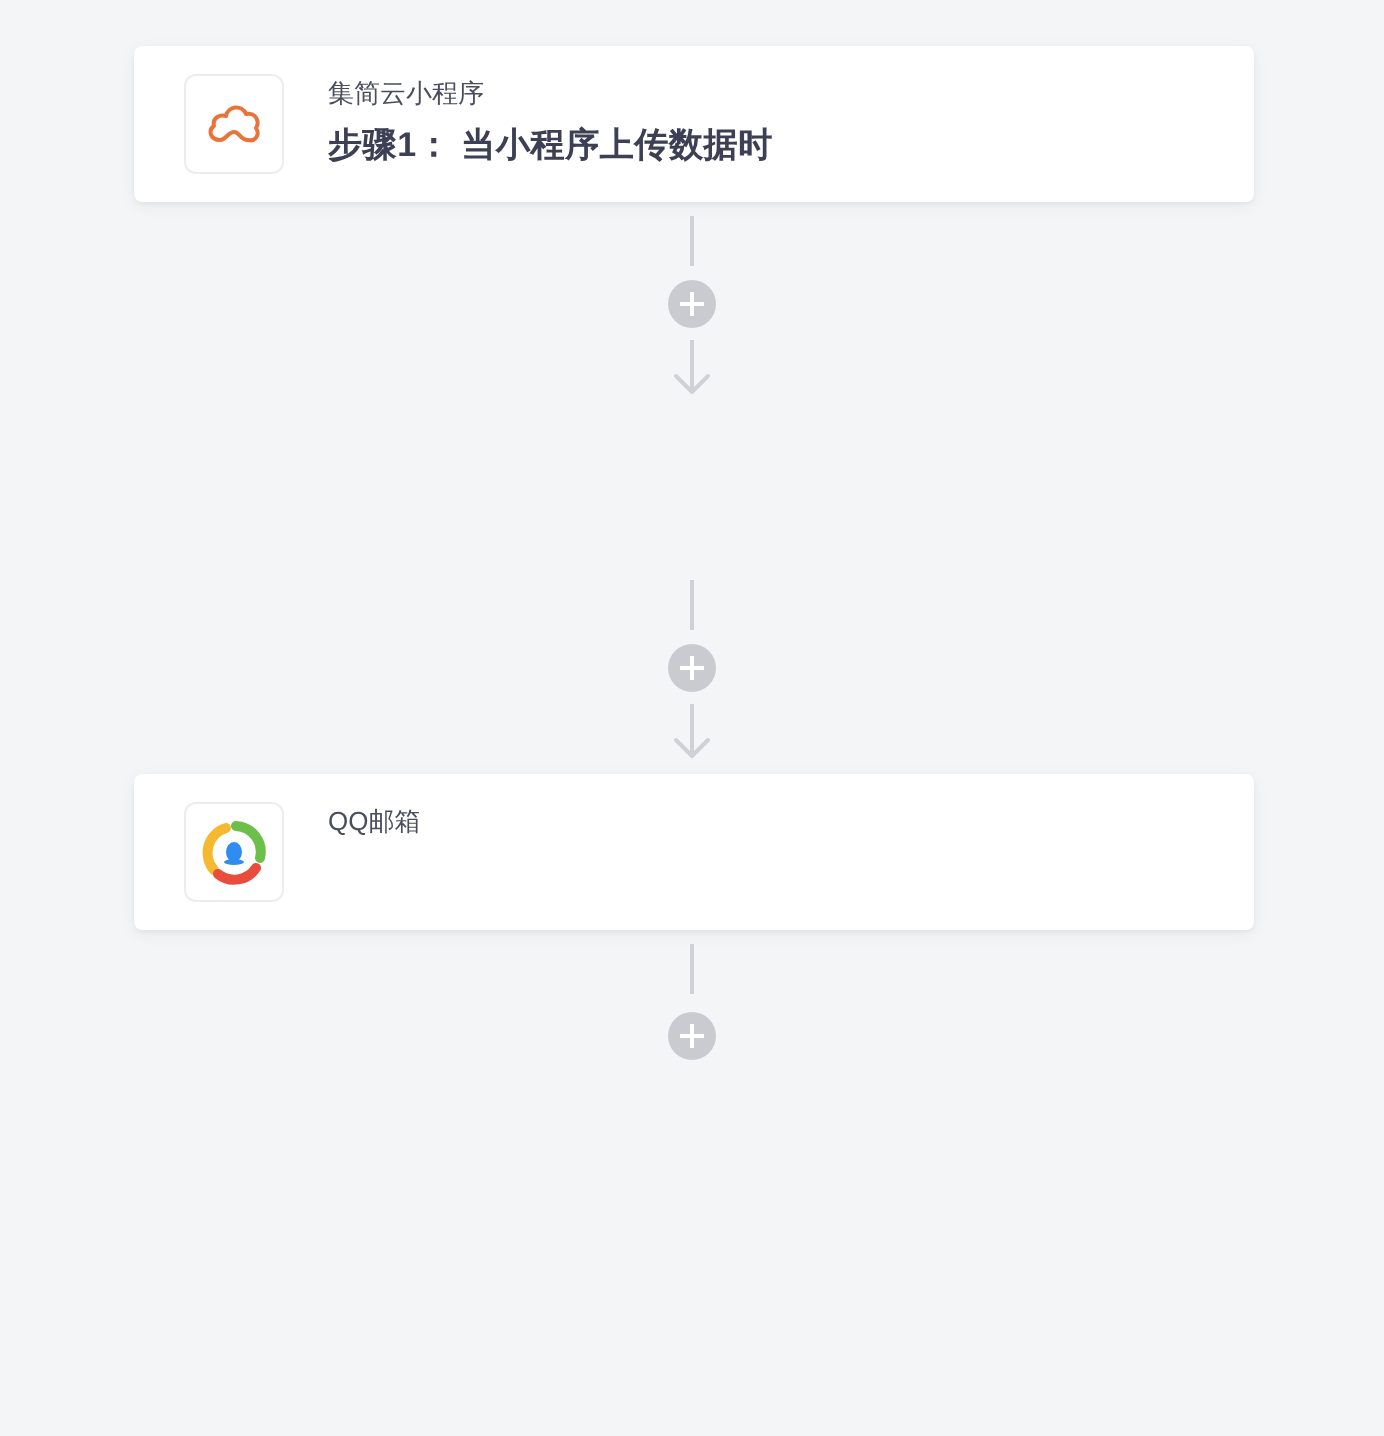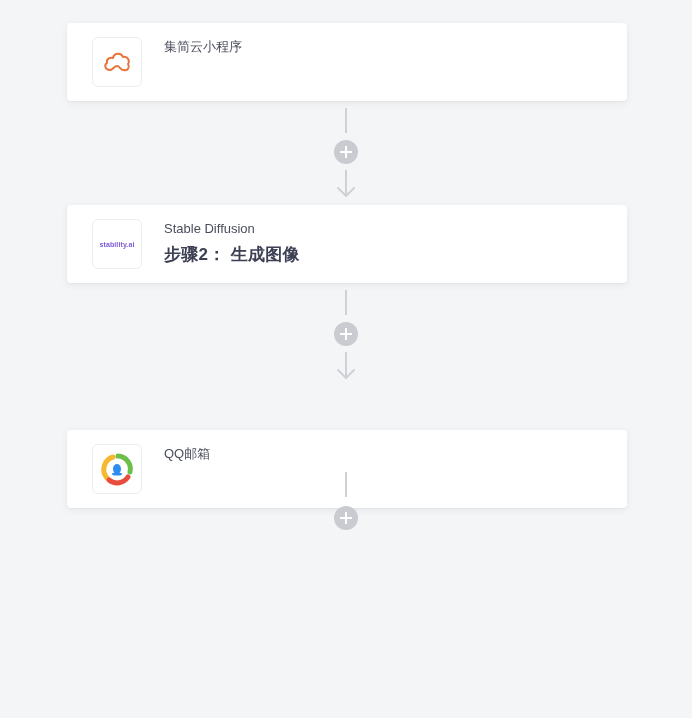--- a/index.html
+++ b/index.html
@@ -101,52 +101,44 @@
 
   <div class="card" style="top:23px;">
     <div class="logo">
       <svg width="30" height="26" viewBox="0 0 30 26">
         <path d="M8 21 C3 21 2 16 5 14 C4 10 8 8 11 9 C12 4 19 3 21 8 C26 7 28 12 26 15 C28 18 26 22 22 21" fill="none" stroke="#e8743b" stroke-width="2" stroke-linecap="round" stroke-linejoin="round"></path>
         <path d="M8 21 C11 21 12 17 15 17 C18 17 18 21 22 21" fill="none" stroke="#e8743b" stroke-width="2" stroke-linecap="round"></path>
       </svg>
     </div>
     <div class="texts">
       <div class="app-name">集简云小程序</div>
+      <div class="step-title">步骤1： 当小程序上传数据时</div>
     </div>
   </div>
 
   <div class="connector" style="top:108px; height:92px;">
     <div class="line" style="top:0; height:25px;"></div>
     <div class="plus" style="top:32px;"></div>
     <svg class="arrow" style="top:62px;" width="20" height="28" viewBox="0 0 20 28">
       <line x1="10" y1="0" x2="10" y2="26" stroke="#cfd1d6" stroke-width="2"></line>
       <polyline points="2,18 10,26 18,18" fill="none" stroke="#cfd1d6" stroke-width="2" stroke-linecap="round" stroke-linejoin="round"></polyline>
     </svg>
   </div>
 
-  <div class="card" style="top:205px;">
-    <div class="logo">
-      <span class="stab-text">stability.ai</span>
-    </div>
-    <div class="texts">
-      <div class="app-name">Stable Diffusion</div>
-      <div class="step-title">步骤2： 生成图像</div>
-    </div>
-  </div>
 
   <div class="connector" style="top:290px; height:92px;">
     <div class="line" style="top:0; height:25px;"></div>
     <div class="plus" style="top:32px;"></div>
     <svg class="arrow" style="top:62px;" width="20" height="28" viewBox="0 0 20 28">
       <line x1="10" y1="0" x2="10" y2="26" stroke="#cfd1d6" stroke-width="2"></line>
       <polyline points="2,18 10,26 18,18" fill="none" stroke="#cfd1d6" stroke-width="2" stroke-linecap="round" stroke-linejoin="round"></polyline>
     </svg>
   </div>
 
-  <div class="card" style="top:387px;margin-top:43px;">
+  <div class="card" style="top:387px;">
     <div class="logo">
       <svg width="36" height="36" viewBox="0 0 36 36">
         <path d="M8 27 A13 13 0 0 1 14 6" fill="none" stroke="#f5b82e" stroke-width="5" stroke-linecap="round"></path>
         <path d="M19 5 A13 13 0 0 1 31 21" fill="none" stroke="#6cc04a" stroke-width="5" stroke-linecap="round"></path>
         <path d="M29 26 A13 13 0 0 1 10 29" fill="none" stroke="#e94b3c" stroke-width="5" stroke-linecap="round"></path>
         <ellipse cx="18" cy="18" rx="4" ry="5" fill="#2f8cf0"></ellipse>
         <ellipse cx="18" cy="23" rx="5" ry="1.5" fill="#2f8cf0"></ellipse>
       </svg>
     </div>
     <div class="texts">

